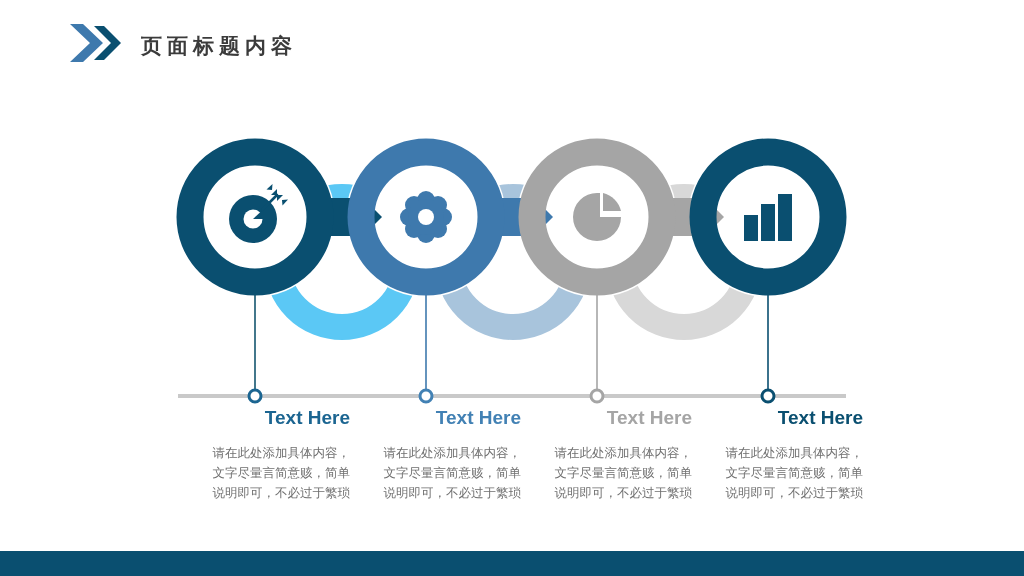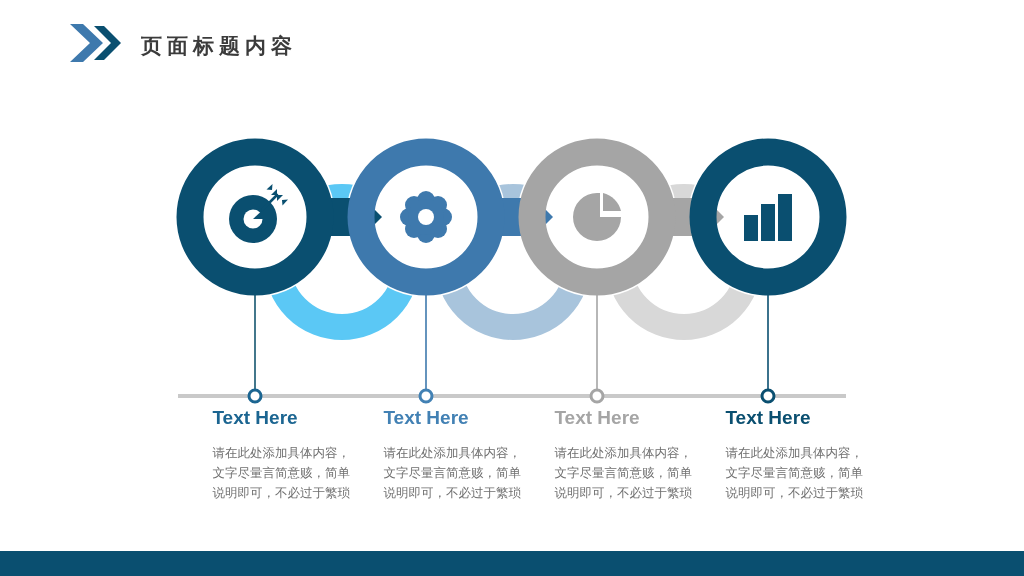--- a/index.html
+++ b/index.html
@@ -73,20 +73,21 @@
     position: absolute;
     top: 0;
     width: 190px;
     text-align: center;
   }
   .caption-title {
     font-size: 19px;
     font-weight: 700;
     line-height: 26px;
     white-space: nowrap;
+    text-align: right;
   }
   .caption-body {
     margin-top: 12px;
     font-size: 12.5px;
     line-height: 20px;
     color: #6f6f6f;
     font-family: "DejaVu Sans", "Liberation Sans", sans-serif;
     text-align: right;
   }
   .caption-body span {

